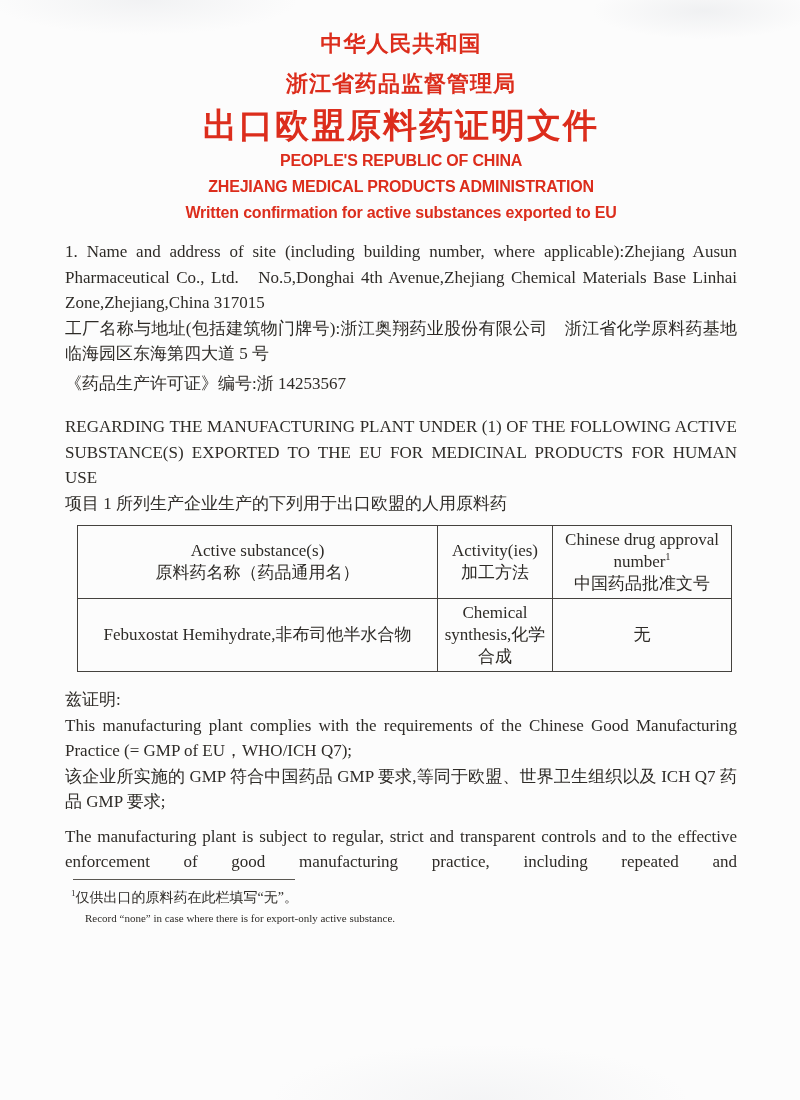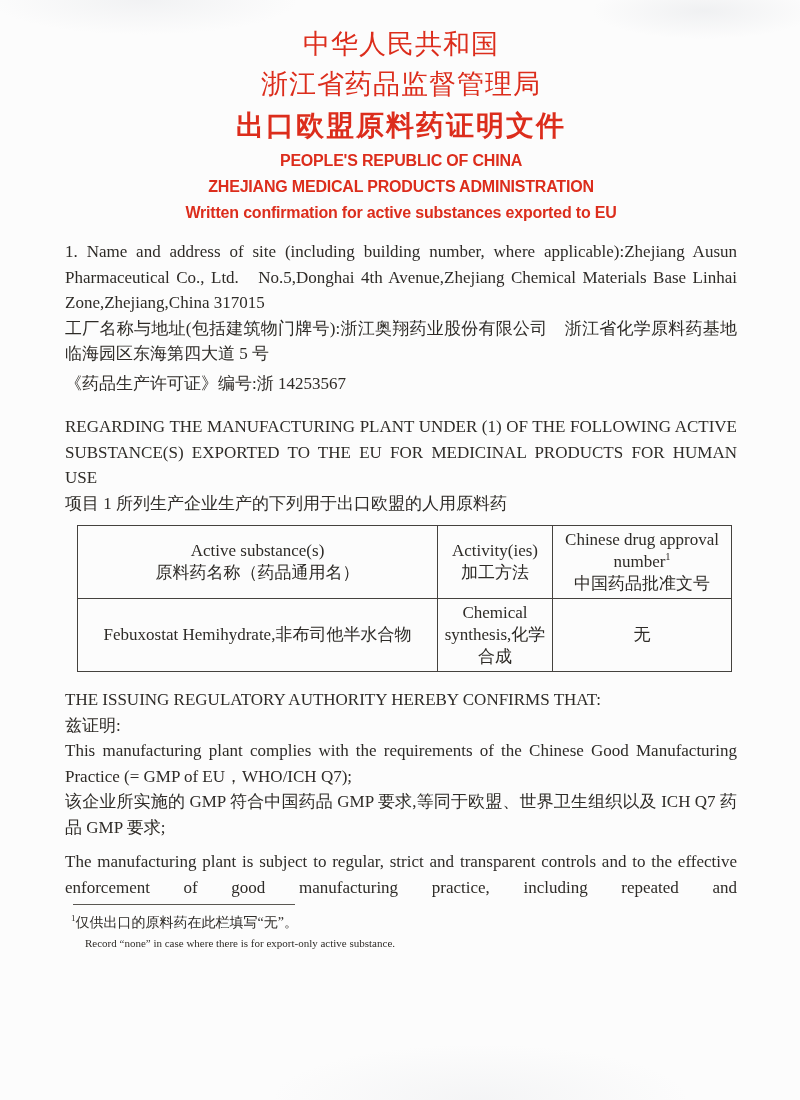--- a/index.html
+++ b/index.html
@@ -18,29 +18,29 @@
       radial-gradient(ellipse 160px 40px at 88% 1%, rgba(175,180,190,.16), transparent 70%),
       radial-gradient(ellipse 300px 80px at 60% 100%, rgba(175,180,190,.10), transparent 70%),
       #fcfcfc;
     padding: 24px 63px 0 65px;
     overflow: hidden;
   }
   
   .doc-header { text-align: center; }
   .h-cn {
     color: #dc2d1c;
-    font-weight: 400;
-    font-size: 27px;
+    font-weight: 700;
+    font-size: 22px;
     line-height: 40px;
     letter-spacing: 1px;
   }
   .h-cn-big {
     color: #dc2d1c;
     font-weight: 700;
-    font-size: 28px;
+    font-size: 34px;
     line-height: 44px;
     letter-spacing: 2px;
   }
   .h-en {
     color: #dc2d1c;
     font-family: Liberation Sans, sans-serif;
     font-weight: 700;
     font-size: 16px;
     line-height: 26px;
     letter-spacing: -0.2px;
@@ -144,21 +144,20 @@
     <tbody>
       <tr>
         <td>Febuxostat Hemihydrate,非布司他半水合物</td>
         <td>Chemical synthesis,化学合成</td>
         <td>无</td>
       </tr>
     </tbody>
   </table>
 
   <section class="sec-confirms">
-    <p>THE ISSUING REGULATORY AUTHORITY HEREBY CONFIRMS THAT:</p>
     <p>兹证明:</p>
     <p>This manufacturing plant complies with the requirements of the Chinese Good Manufacturing Practice (= GMP of EU，WHO/ICH Q7);</p>
     <p>该企业所实施的 GMP 符合中国药品 GMP 要求,等同于欧盟、世界卫生组织以及 ICH Q7 药品 GMP 要求;</p>
   </section>
 
   <section class="sec-closing force-justify">
     <p>The manufacturing plant is subject to regular, strict and transparent controls and to the effective enforcement of good manufacturing practice, including repeated and</p>
   </section>
 
   <footer class="footnote">

